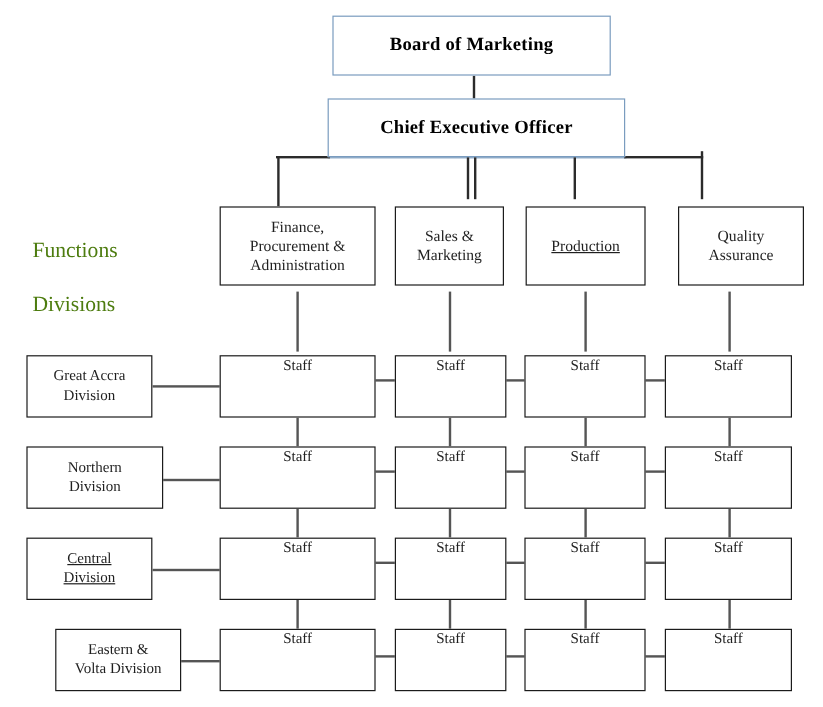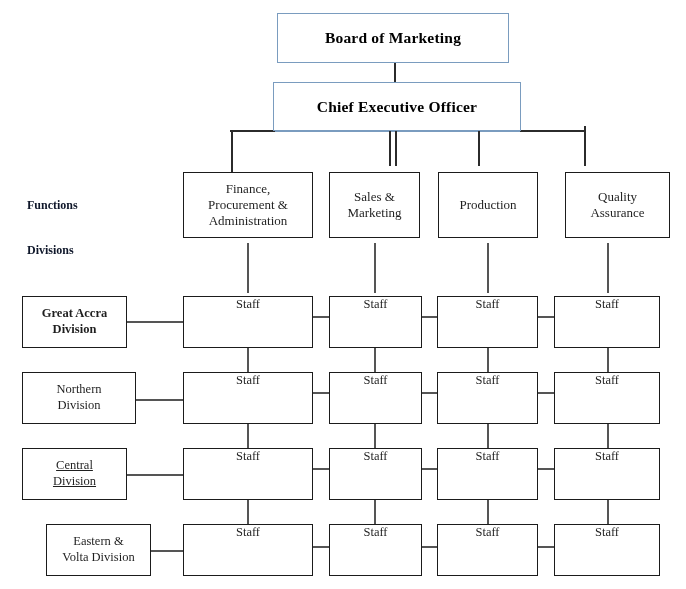--- a/index.html
+++ b/index.html
@@ -65,23 +65,23 @@
     padding-top: 0;
   }
 
   .box-inner {
     padding: 0 6px;
   }
 
   
   .side-label {
     position: absolute;
-    font-weight: bold;
-    font-size: 12px;
-    color: #0f172a;
+    font-weight: normal;
+    font-size: 18px;
+    color: #4d7c0f;
     white-space: nowrap;
     z-index: 6;
   }
 
   
   .conn {
     position: absolute;
     background: #2b2b2b;
     z-index: 2;
   }
@@ -165,31 +165,31 @@
     <span class="box-inner" style="white-space: pre-line;">Finance,
 Procurement &amp;
 Administration</span>
   </div>
 
   <div class="box box-func" style="left:329px; top:172px; width:91px; height:66px;">
     <span class="box-inner" style="white-space: pre-line;">Sales &amp;
 Marketing</span>
   </div>
 
-  <div class="box box-func" style="left:438px; top:172px; width:100px; height:66px;">
+  <div class="box box-func" style="left:438px; top:172px; width:100px; height:66px;text-decoration:underline;">
     <span class="box-inner">Production</span>
   </div>
 
   <div class="box box-func" style="left:555px; top:172px; width:105px; height:66px;margin-left:10px;">
     <span class="box-inner" style="white-space: pre-line;">Quality
 Assurance</span>
   </div>
 
   <div class="box box-div" style="left:22px; top:296px; width:105px; height:52px;">
-    <span class="box-inner" style="white-space: pre-line; font-weight: bold;">Great Accra
+    <span class="box-inner" style="white-space: pre-line;">Great Accra
 Division</span>
   </div>
 
   <div class="box box-div" style="left:22px; top:372px; width:114px; height:52px;">
     <span class="box-inner" style="white-space: pre-line;">Northern
 Division</span>
   </div>
 
   <div class="box box-div" style="left:22px; top:448px; width:105px; height:52px;text-decoration:underline;">
     <span class="box-inner" style="white-space: pre-line;">Central

